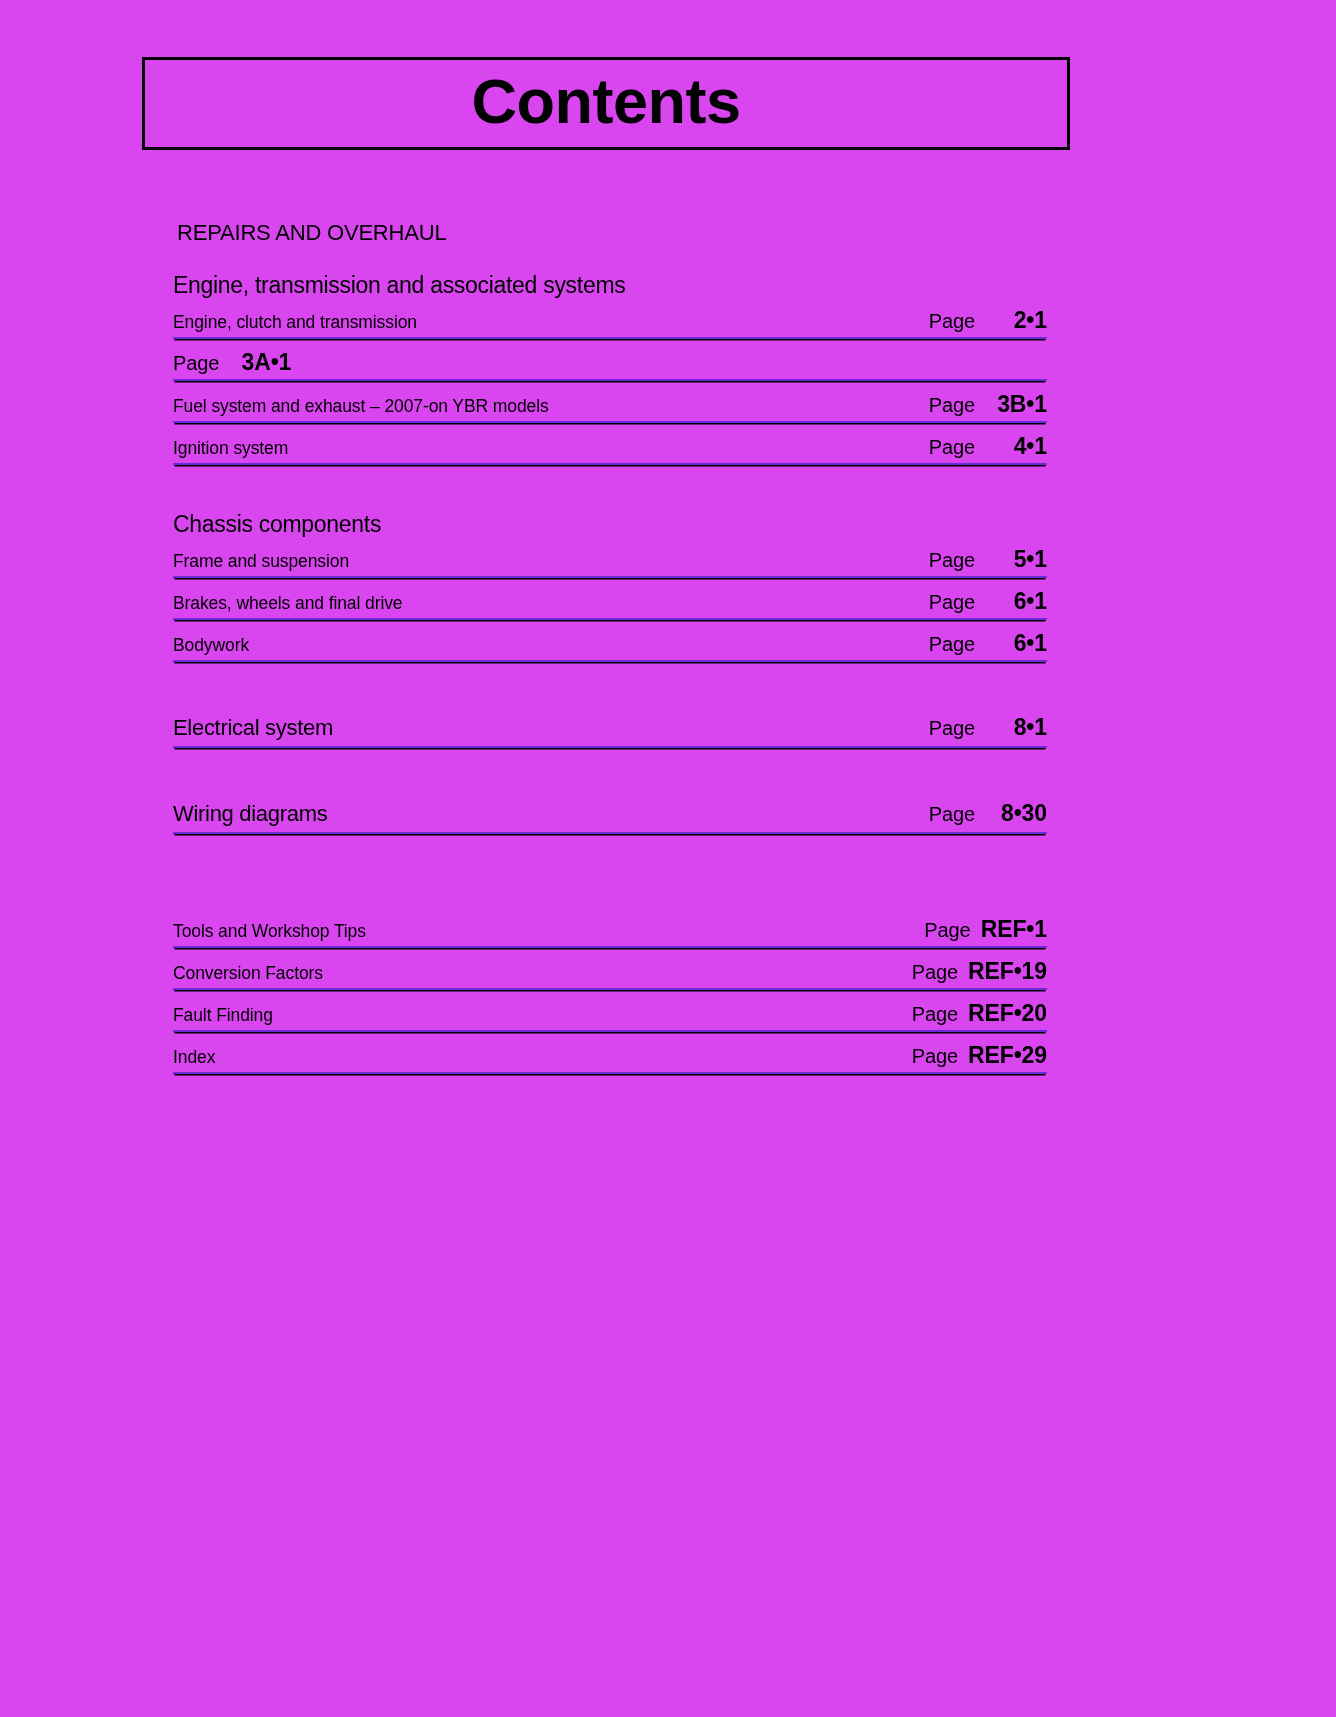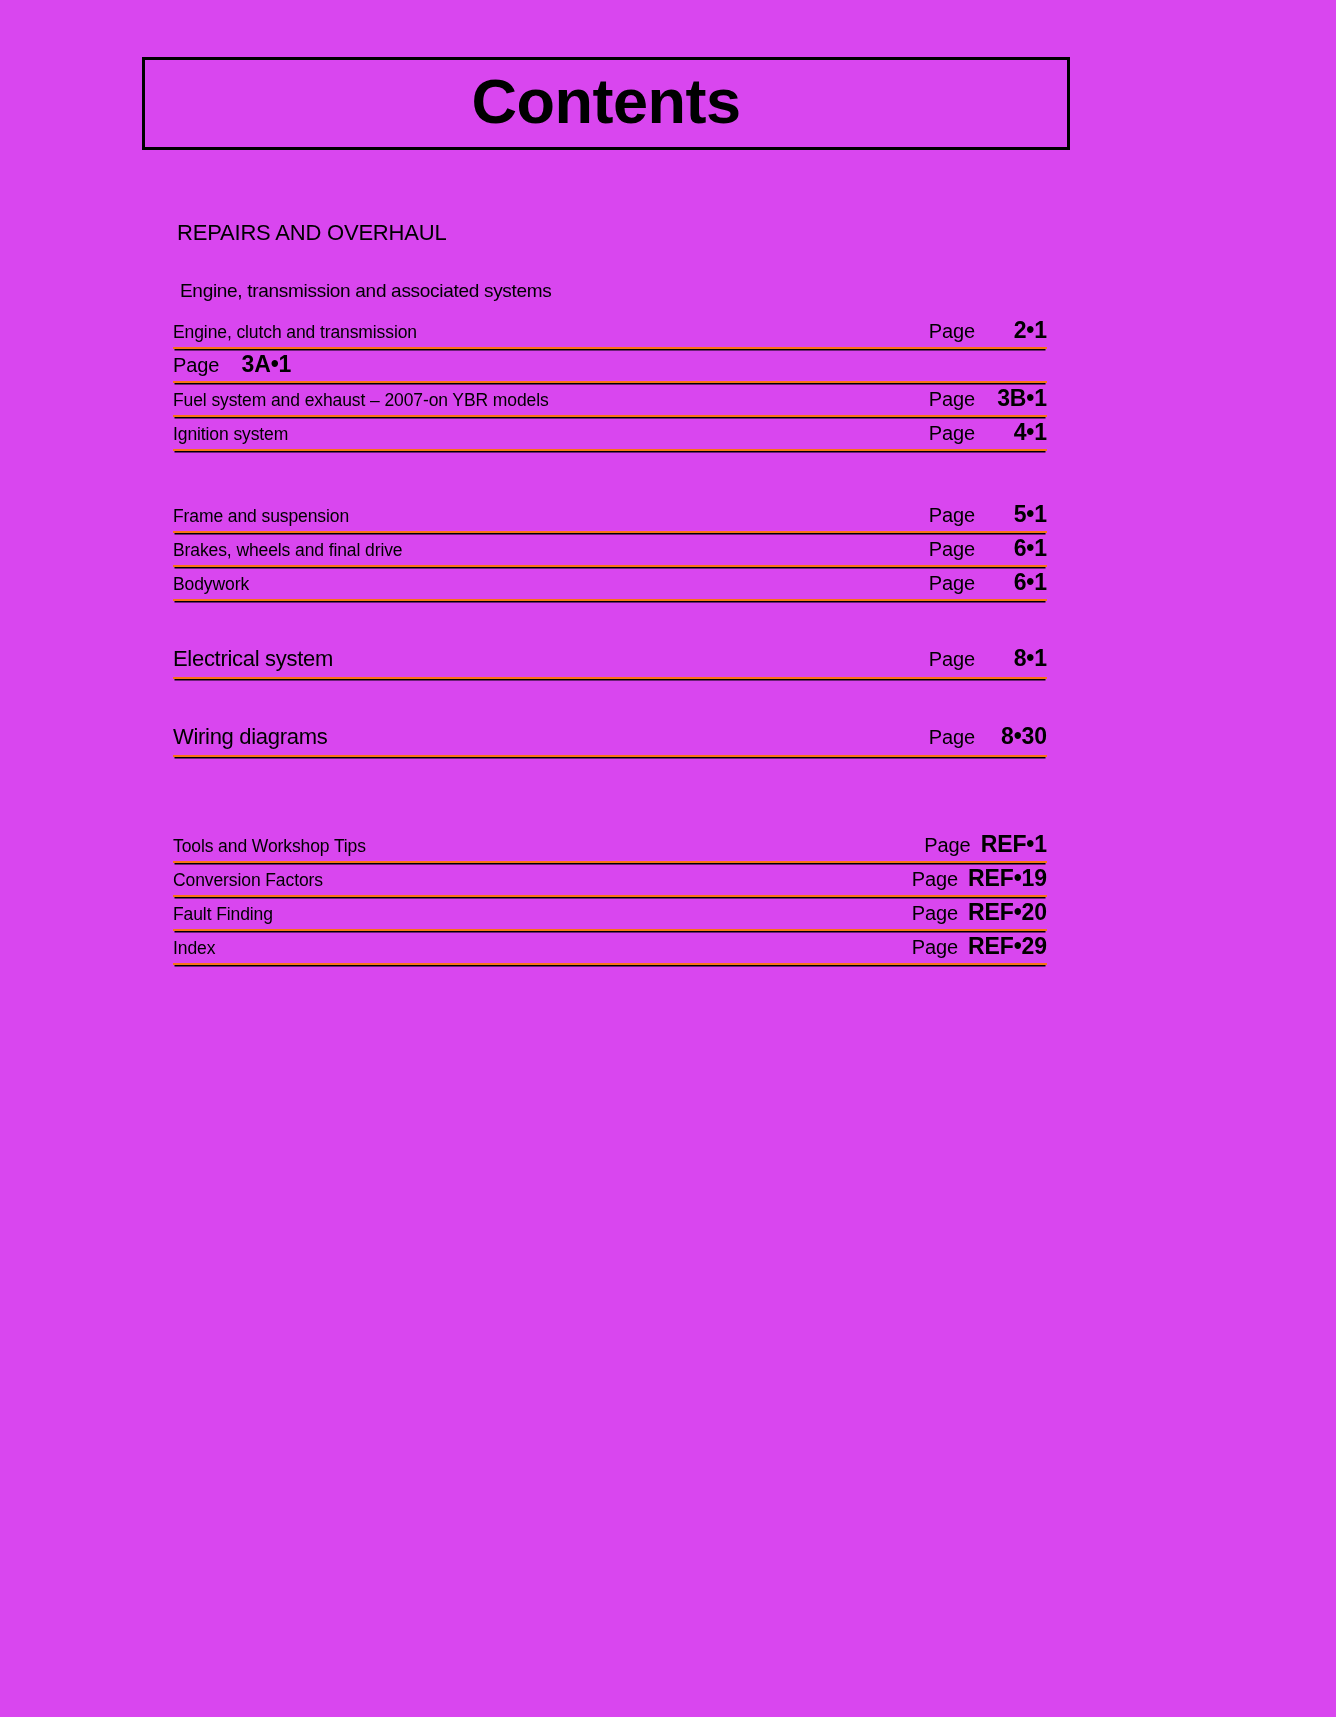--- a/index.html
+++ b/index.html
@@ -59,37 +59,37 @@
     font-size: 22px;
     font-weight: normal;
     letter-spacing: -0.2px;
     line-height: 1;
     margin: 4px;
     padding: 0;
   }
 
   
   .group-heading {
-    font-size: 19px;
+    font-size: 23px;
     font-weight: normal;
     letter-spacing: -0.3px;
     line-height: 1;
-    margin: 7px;
+    margin: 0;
     padding: 0;
   }
 
   
   .row {
     display: flex;
     align-items: baseline;
     justify-content: space-between;
-    border-bottom: 2px solid #f97316;
+    border-bottom: 2px solid #6d28d9;
     box-shadow: 0 3px 0 -1.5px #000000;
     padding-bottom: 3px;
-    margin-bottom: 2px;
+    margin-bottom: 10px;
     width: 874px;
     box-sizing: border-box;
   }
   .row .entry-title {
     font-size: 17.5px;
     font-weight: normal;
     line-height: 1.15;
     letter-spacing: -0.1px;
     white-space: nowrap;
   }
@@ -173,20 +173,21 @@
     <div class="row">
       <span class="entry-title">Ignition system</span>
       <span class="page-cell">
         <span class="page-word">Page</span>
         <span class="page-num">4•1</span>
       </span>
     </div>
 
     <div class="gap-section"></div>
 
+    <div class="group-heading">Chassis components</div>
     <div class="gap-group"></div>
 
     <div class="row">
       <span class="entry-title">Frame and suspension</span>
       <span class="page-cell">
         <span class="page-word">Page</span>
         <span class="page-num">5•1</span>
       </span>
     </div>
 

